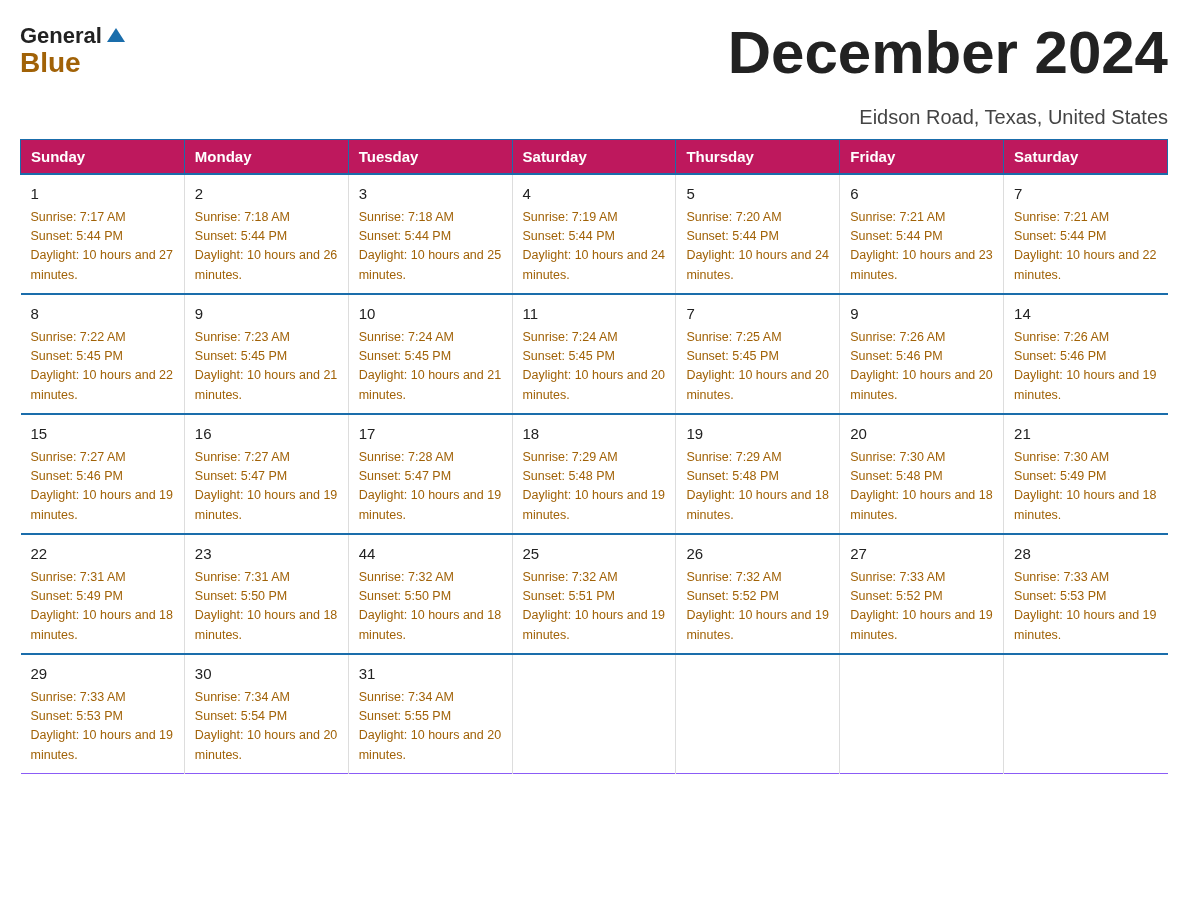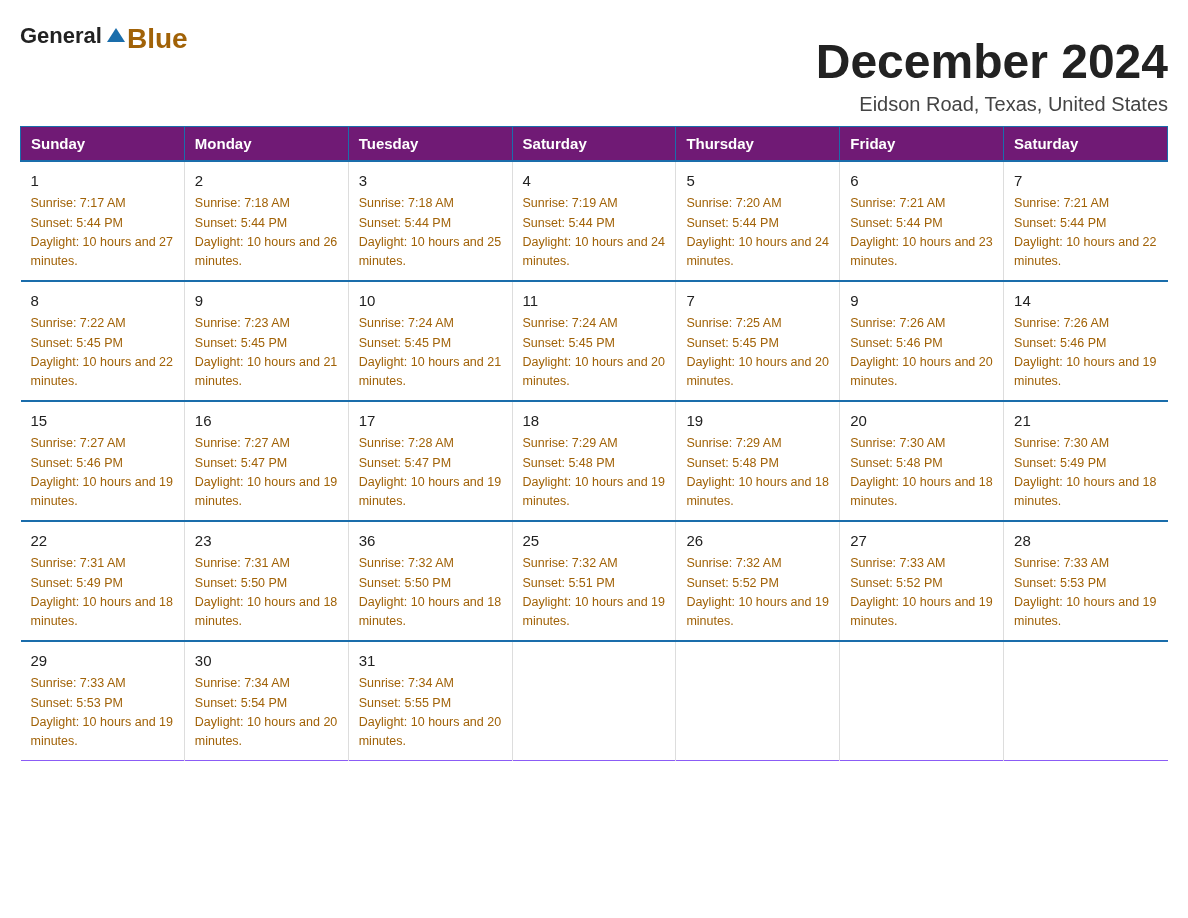--- a/index.html
+++ b/index.html
@@ -10,52 +10,52 @@
       color: #222;
     }
     .header-row {
       display: flex;
       justify-content: space-between;
       align-items: flex-start;
       margin-bottom: 10px;
     }
     .logo {
       display: flex;
+      flex-direction: column;
       align-items: flex-start;
       padding-top: 4px;
     }
     .logo-text {
       font-size: 22px;
       font-weight: bold;
       color: #222;
       line-height: 1.1;
     }
     .title-block {
       text-align: right;
     }
     .cal-title {
-      font-size: 48px;
+      font-size: 60px;
       font-weight: bold;
       color: #222;
       line-height: 1.1;
-      margin-top: 16px;
     }
     .cal-subtitle {
       font-size: 20px;
       color: #444;
-      margin-top: 4px;
+      margin-top: 20px;
       text-align: right;
     }
     table {
       width: 100%;
       border-collapse: collapse;
       table-layout: fixed;
     }
     thead tr {
-      background-color: #701a75;
+      background-color: #be185d;
     }
     thead th {
       color: #fff;
       font-size: 15px;
       font-weight: bold;
       padding: 8px 10px;
       text-align: left;
       border: 1px solid #1a6dab;
     }
     tbody tr {
@@ -216,21 +216,21 @@
       <tr>
         <td>
           <div class="day-num">22</div>
           <div class="day-info">Sunrise: 7:31 AM<br>Sunset: 5:49 PM<br>Daylight: 10 hours and 18 minutes.</div>
         </td>
         <td>
           <div class="day-num">23</div>
           <div class="day-info">Sunrise: 7:31 AM<br>Sunset: 5:50 PM<br>Daylight: 10 hours and 18 minutes.</div>
         </td>
         <td>
-          <div class="day-num">36</div>
+          <div class="day-num">44</div>
           <div class="day-info">Sunrise: 7:32 AM<br>Sunset: 5:50 PM<br>Daylight: 10 hours and 18 minutes.</div>
         </td>
         <td>
           <div class="day-num">25</div>
           <div class="day-info">Sunrise: 7:32 AM<br>Sunset: 5:51 PM<br>Daylight: 10 hours and 19 minutes.</div>
         </td>
         <td>
           <div class="day-num">26</div>
           <div class="day-info">Sunrise: 7:32 AM<br>Sunset: 5:52 PM<br>Daylight: 10 hours and 19 minutes.</div>
         </td>

